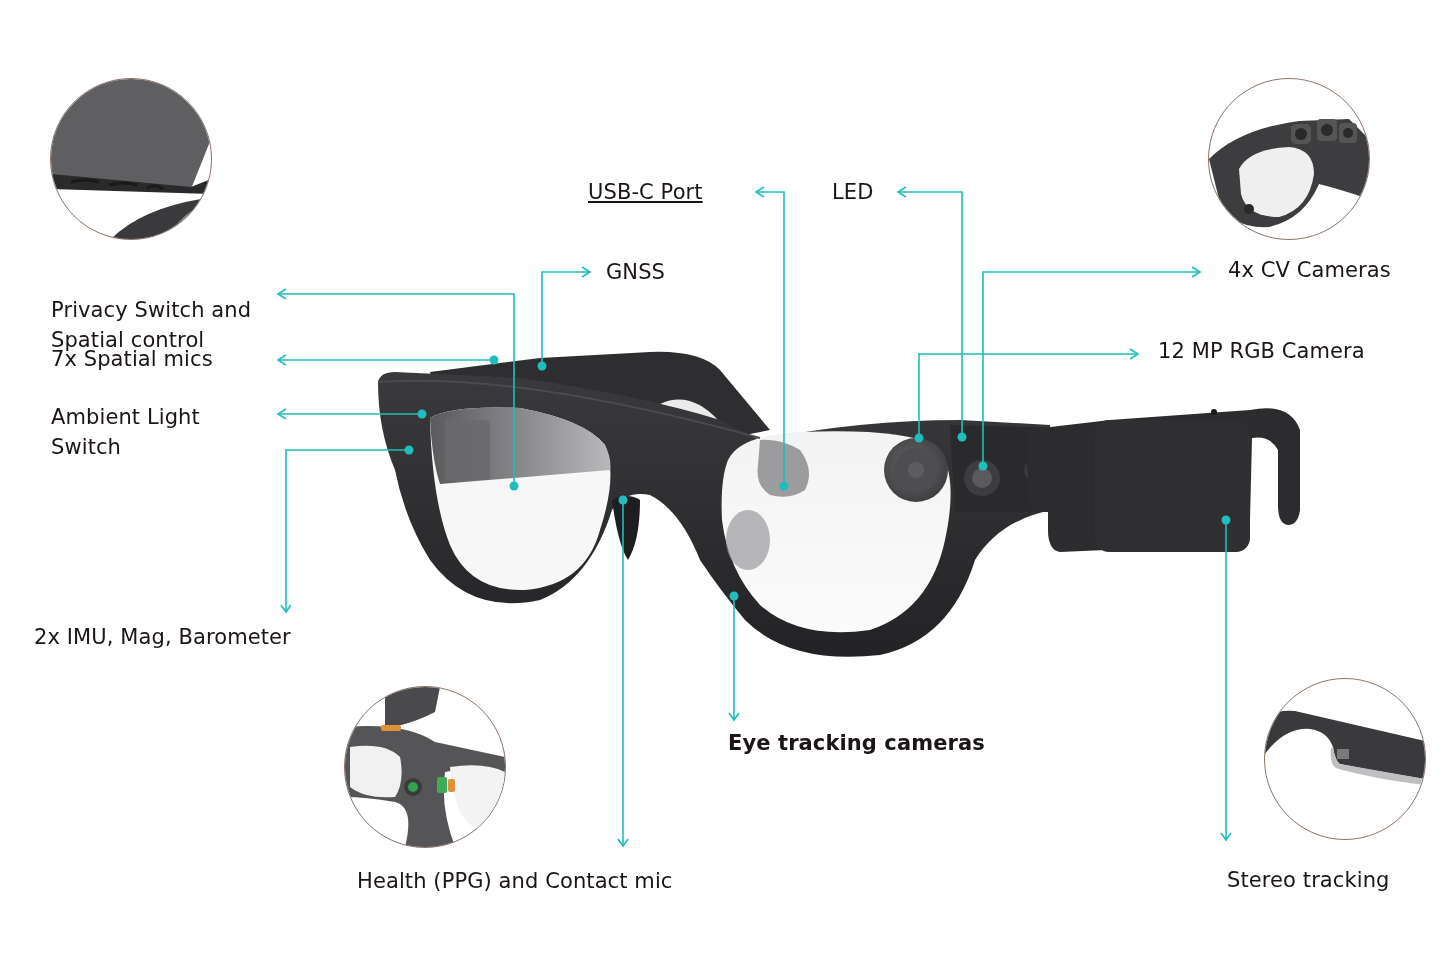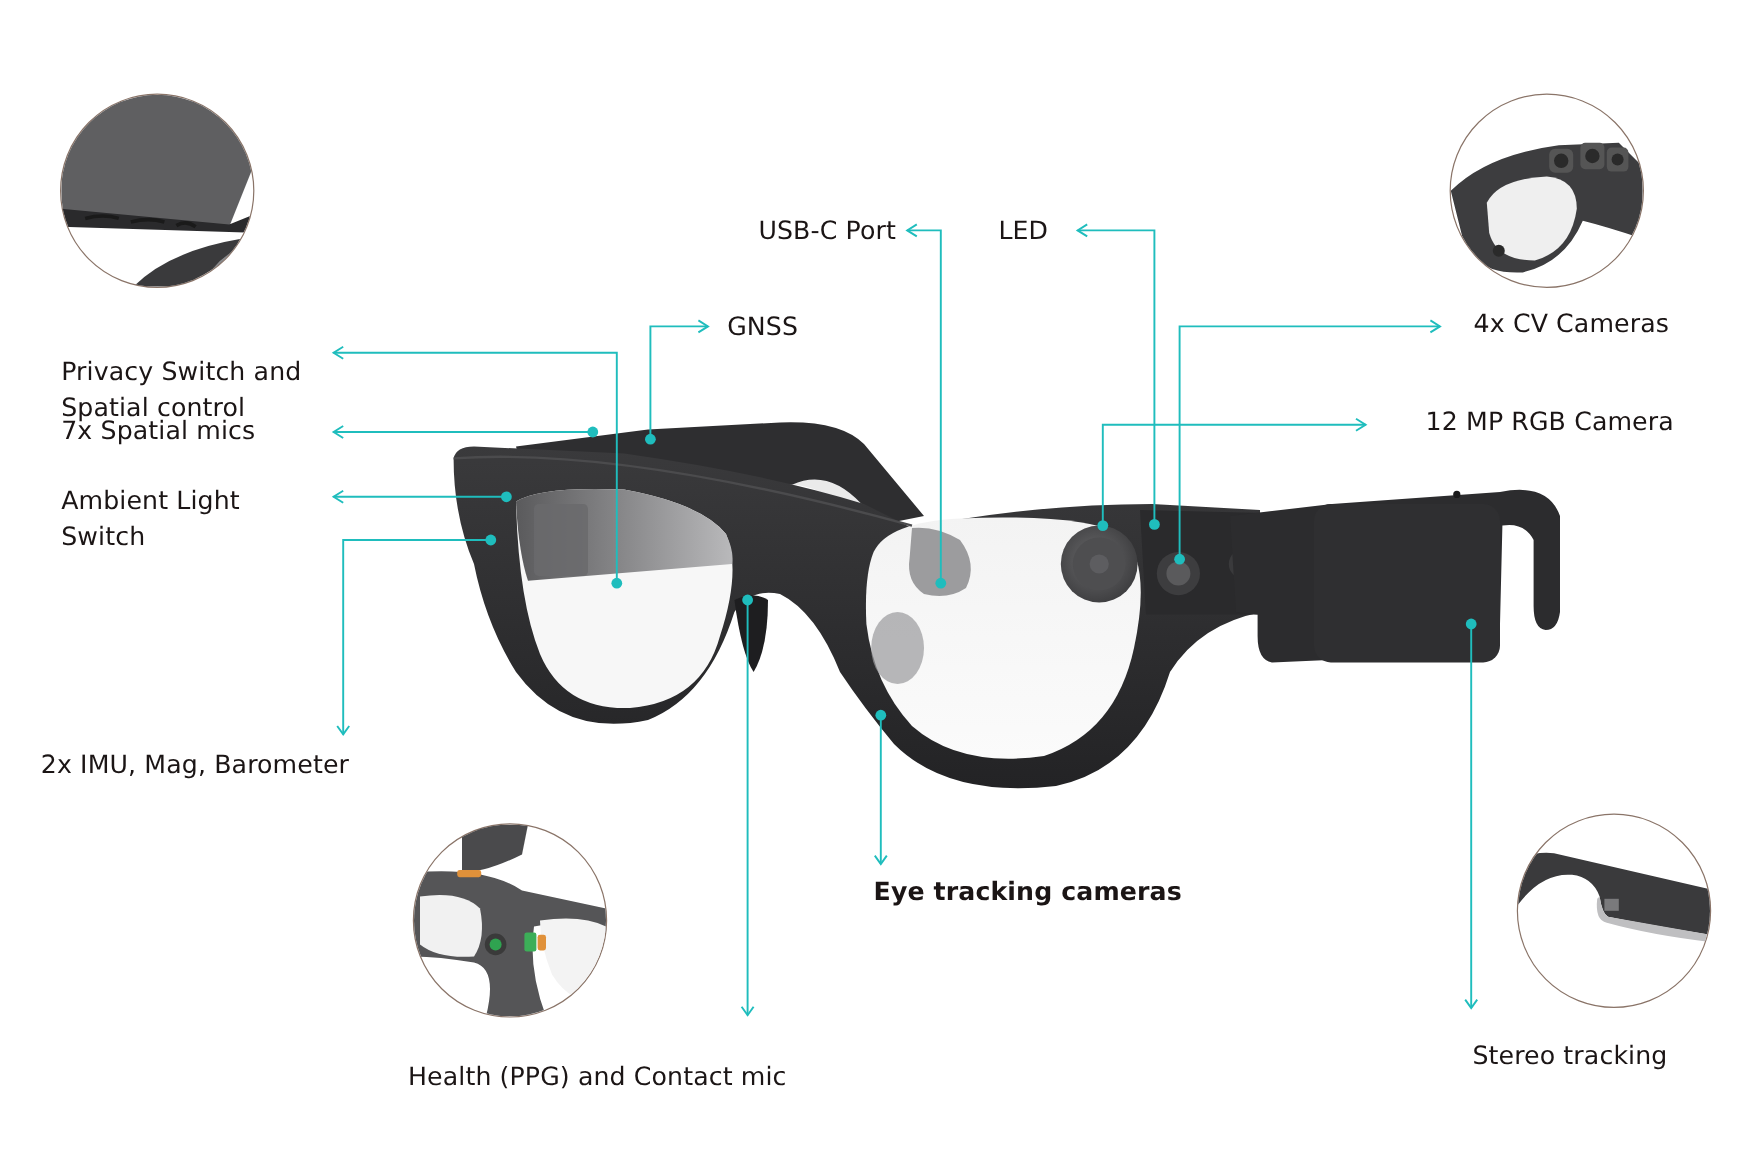--- a/index.html
+++ b/index.html
@@ -174,22 +174,22 @@
   <div class="label" style="left:51px; top:255px;margin-top:40px;">
     <div>Privacy Switch and</div>
     <div>Spatial control</div>
   </div>
   <div class="label" style="left:51px; top:344px;">7x Spatial mics</div>
   <div class="label" style="left:51px; top:402px;">
     <div>Ambient Light</div>
     <div>Switch</div>
   </div>
   <div class="label" style="left:34px; top:622px;text-align:right;">2x IMU, Mag, Barometer</div>
-  <div class="label" style="left:632px; top:177px;">USB-C Port</div>
+  <div class="label" style="left:588px; top:177px;text-decoration:underline;">USB-C Port</div>
   <div class="label" style="left:832px; top:177px;">LED</div>
   <div class="label" style="left:606px; top:257px;">GNSS</div>
   <div class="label" style="left:1228px; top:255px;">4x CV Cameras</div>
-  <div class="label" style="left:1158px; top:336px;margin-left:30px;">12 MP RGB Camera</div>
+  <div class="label" style="left:1158px; top:336px;">12 MP RGB Camera</div>
   <div class="label" style="left:728px; top:728px;font-weight:bold;">Eye tracking cameras</div>
-  <div class="label" style="left:340px; top:866px;margin-top:16px;">Health (PPG) and Contact mic</div>
+  <div class="label" style="left:357px; top:866px;">Health (PPG) and Contact mic</div>
   <div class="label" style="left:1227px; top:865px;">Stereo tracking</div>
 
 </div>
 
 </body></html>

